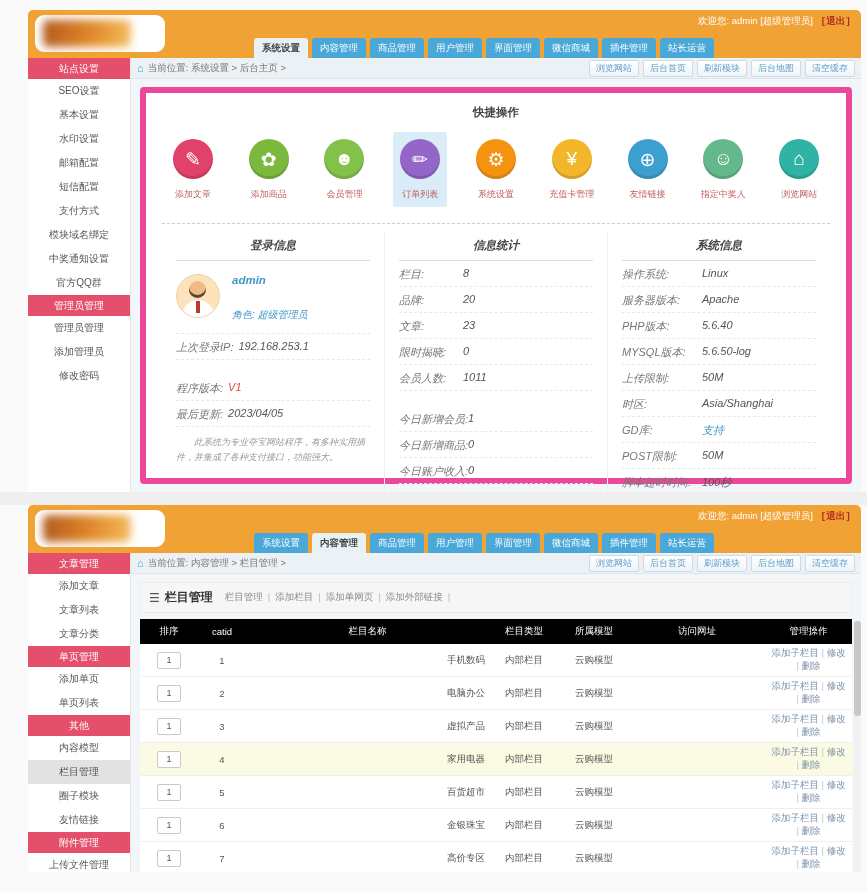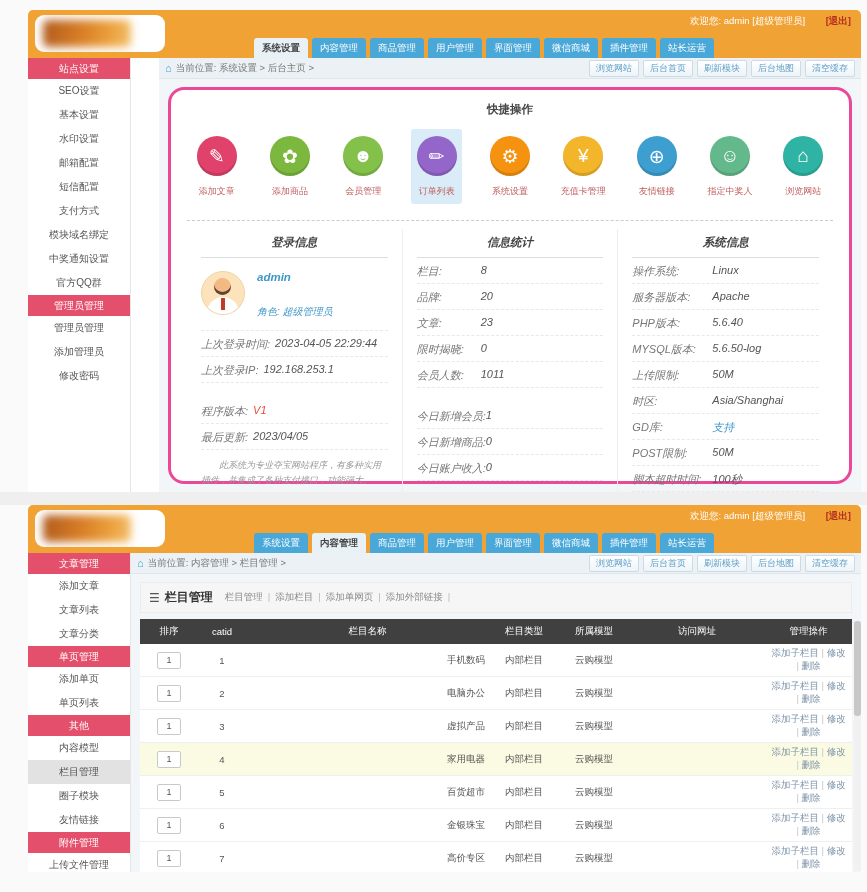--- a/index.html
+++ b/index.html
@@ -7,42 +7,42 @@
   .page{position:relative;width:867px;height:892px;background:#fafafa;}
   .panel{position:relative;margin-left:28px;width:833px;background:#fff;}
   .panel-gap{height:13px;background:#efefef;}
   
   .topbar{position:relative;height:48px;background:#f1a235;border-radius:5px 5px 0 0;}
   .logo{position:absolute;top:5px;left:7px;width:130px;height:37px;background:#fff;
     border-radius:9px;overflow:hidden;}
   .logo-blob{position:absolute;top:5px;left:8px;width:88px;height:27px;border-radius:5px;
     background:linear-gradient(100deg,#b05a1d,#d97f26 45%,#eba03c 75%,#f3c06a);filter:blur(4px);}
   .welcome{position:absolute;top:5px;right:10px;font-size:9.5px;color:#fff;}
-  .welcome a{color:#b32c20;text-decoration:none;font-weight:bold;margin-left:18px;cursor:pointer;}
+  .welcome a{color:#b32c20;text-decoration:none;font-weight:bold;margin-left:5px;cursor:pointer;font-family:Liberation Mono, monospace;}
   .tabs{position:absolute;left:226px;bottom:0;display:flex;gap:4px;}
   .tab{font-size:9.5px;padding:4px 8px 3px;background:#4aa8d8;color:#fff;border-radius:3px 3px 0 0;
     text-decoration:none;cursor:pointer;white-space:nowrap;}
   .tab.active{background:#e7f1f6;color:#444;font-weight:bold;}
   
   .pbody{display:flex;background:#fff;}
   .side{width:102px;background:#fff;border-right:1px solid #e6e6e6;flex:none;}
   .side-h{height:21px;line-height:21px;background:#e4506b;color:#fff;text-align:center;
     font-size:10px;cursor:pointer;}
   .side-i{height:24px;line-height:24px;text-align:center;font-size:10px;color:#555;cursor:pointer;}
   .side-i.active{background:#e2e2e2;}
   .maincol{flex:1;min-width:0;display:flex;flex-direction:column;}
   .crumbbar{height:20px;background:#ebf1f5;border-bottom:1px solid #dde6ec;display:flex;
     align-items:center;padding:0 6px;font-size:9.5px;color:#777;flex:none;}
   .home-ico{color:#4aa8d8;margin-right:4px;font-size:11px;}
   .toolbtns{margin-left:auto;display:flex;}
   .toolbtn{font-size:9px;color:#5f9fc7;background:linear-gradient(#ffffff,#edf4f8);
     border:1px solid #ccdbe6;border-radius:2px;padding:1px 6px;margin-left:4px;text-decoration:none;
     white-space:nowrap;cursor:pointer;}
   .content{flex:1;background:#f2f6f9;padding:8px 9px;overflow:hidden;}
-  .card{background:#fff;border:3px solid #ec4899;border-radius:16px;padding:8px 16px 14px;height:100%;
+  .card{background:#fff;border:6px solid #ec4899;border-radius:4px;padding:8px 16px 14px;height:100%;
     box-sizing:border-box;}
   
   .quick-title{text-align:center;font-size:11.5px;font-weight:bold;color:#444;padding:4px 0 12px;}
   .quick-row{display:flex;gap:22px;padding:0 4px 12px;}
   .quick-item{display:flex;flex-direction:column;align-items:center;width:60px;padding:7px 2px 6px;
     border-radius:3px;cursor:pointer;}
   .quick-item.hl{background:#d9ecf7;}
   .qicon{width:40px;height:40px;border-radius:50%;display:flex;align-items:center;
     justify-content:center;color:#fff;font-size:19px;box-shadow:inset 0 -3px 0 rgba(0,0,0,.12);}
   .qlabel{margin-top:9px;font-size:9px;color:#c0605e;white-space:nowrap;}
@@ -76,39 +76,39 @@
   .kv-gap{height:15px;}
   .login-desc{font-size:9px;color:#999;line-height:1.7;padding-top:8px;text-indent:2em;}
   
   .section-bar{display:flex;align-items:center;background:#f6f6f6;border:1px solid #ececec;
     padding:6px 8px;font-size:10px;margin-bottom:6px;}
   .list-ico{color:#555;font-size:12px;margin-right:5px;}
   .sec-title{font-weight:bold;font-size:12px;color:#333;margin-right:12px;}
   .seclink{color:#8a8a8a;text-decoration:none;font-size:9.5px;cursor:pointer;}
   .sep{color:#bbb;margin:0 5px;font-size:9.5px;}
   table.cat{width:100%;border-collapse:collapse;font-size:9.5px;background:#fff;}
-  table.cat th{background:#404040;color:#fff;font-weight:normal;padding:6px 4px;font-size:9.5px;}
+  table.cat th{background:#000000;color:#fff;font-weight:normal;padding:6px 4px;font-size:9.5px;}
   table.cat th:nth-child(1){width:50px;}
   table.cat th:nth-child(2){width:40px;}
   table.cat th:nth-child(3){width:235px;}
   table.cat th:nth-child(4){width:62px;}
   table.cat th:nth-child(5){width:62px;}
   table.cat th:nth-child(6){width:128px;}
   table.cat td{padding:3px 4px;border-bottom:1px solid #efefef;color:#555;text-align:center;
     height:17px;}
   table.cat td.name-td{text-align:right;padding-left:12px;}
   table.cat tr.hl td{background:#fbfbe3;}
   .order-input{width:20px;height:13px;border:1px solid #c9c9c9;border-radius:2px;text-align:center;
     font-size:9px;color:#555;padding:1px;}
   .action-link{color:#7d93a8;text-decoration:none;cursor:pointer;}
   .asep{color:#c5c5c5;}
   .scrollbar{position:absolute;right:0;top:116px;bottom:1px;width:7px;background:#f1f1f1;}
   .scroll-thumb{width:7px;height:95px;background:#c8c8c8;border-radius:3px;cursor:pointer;}
   .p1{margin-top:10px;}
-  .p1 .pbody{height:434px;gap:28px;}
+  .p1 .pbody{height:434px;}
   .p1 .content{height:406px;}
   .p2 .pbody{height:319px;}
 </style>
 </head>
 <body>
 
 <div class="page">
 
   <section class="panel p1">
     <header class="topbar">
@@ -210,24 +210,20 @@
                       <div class="bodyv"></div>
                       <div class="tie"></div>
                   </div>
                   <div>
                     <a class="uname">admin</a>
                     <div class="urole">角色: 超级管理员</div>
                   </div>
                 </div>
                 <div>
                     <div class="kv">
-                      <span class="kl">上次登录时间:</span>
-                      <span class="kvv">2023-04-05 22:29:44</span>
-                    </div>
-                    <div class="kv">
                       <span class="kl">上次登录IP:</span>
                       <span class="kvv">192.168.253.1</span>
                     </div>
                   </div>
                 <div class="kv-gap"></div>
                 <div>
                     <div class="kv">
                       <span class="kl">程序版本:</span>
                       <span class="kvv red">V1</span>
                     </div>

